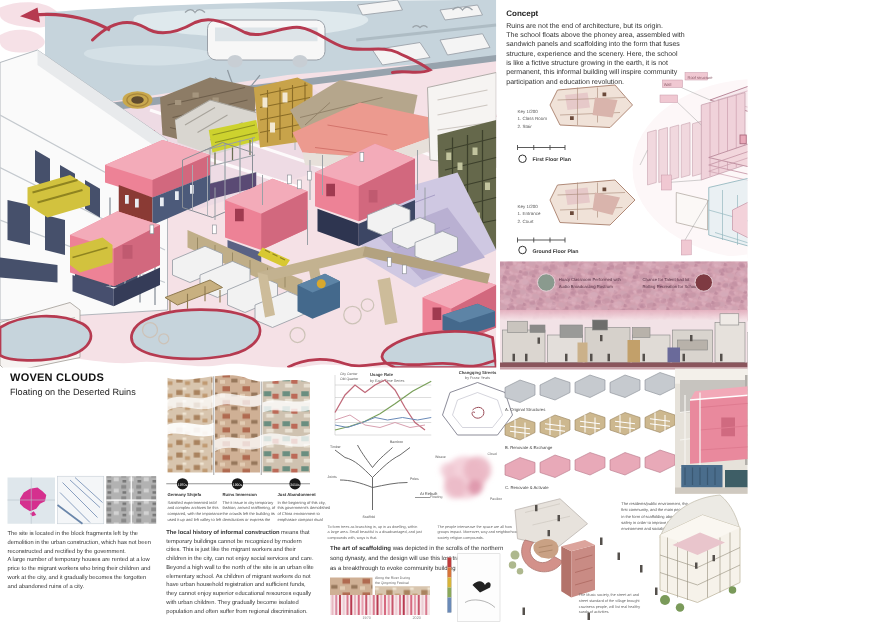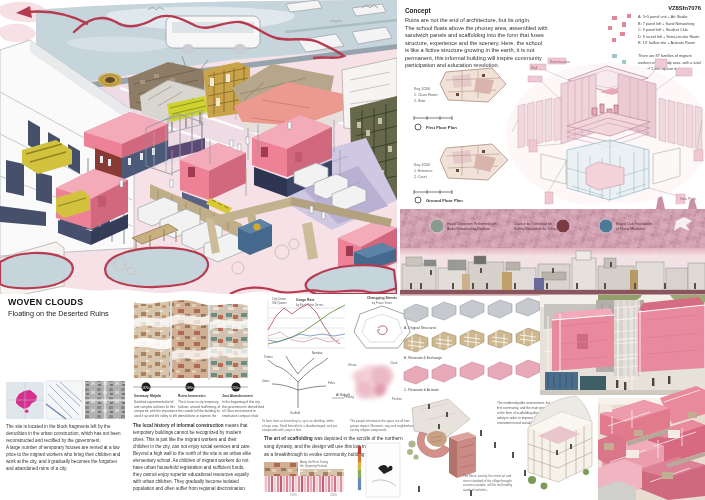--- a/index.html
+++ b/index.html
@@ -1,16 +1,16 @@
 <!DOCTYPE html>
 <html><head>
 <meta charset="utf-8">
 <style>
 html,body{margin:0;padding:0;background:#fff;}
-#board{position:relative;width:705px;height:500px;overflow:hidden;font-family:"Liberation Sans",sans-serif;background:#fff;}
+#board{position:relative;width:598px;height:500px;overflow:hidden;font-family:"Liberation Sans",sans-serif;background:#fff;}
 svg{display:block;}
 </style>
 </head>
 <body>
 <div id="board">
 <svg width="705" height="500" viewBox="0 0 705 500">
 <defs>
 <pattern id="banner" width="11" height="8" patternUnits="userSpaceOnUse" patternTransform="rotate(18)">
 <rect width="11" height="8" fill="#d4a2b1"></rect>
 <ellipse cx="2.5" cy="2" rx="2.6" ry="1.8" fill="#c997a9"></ellipse>

